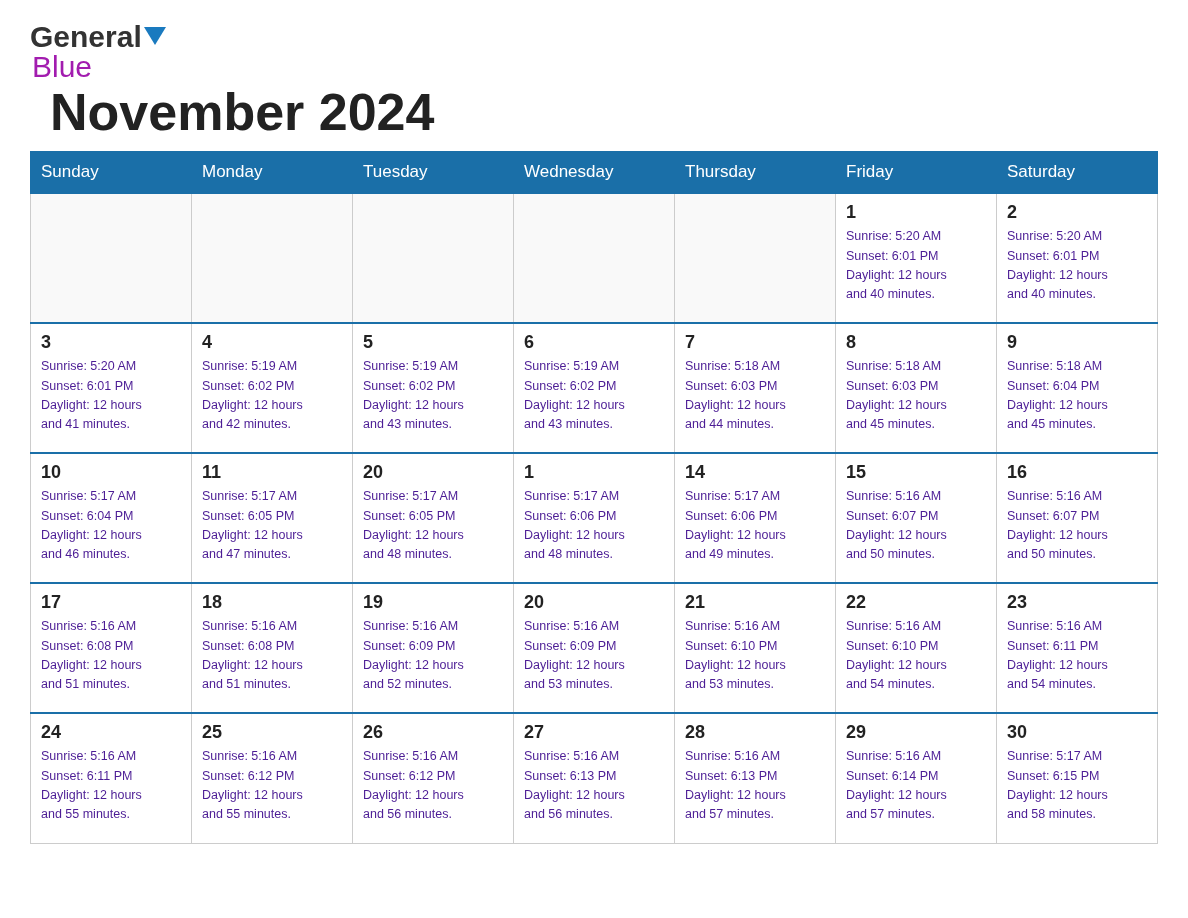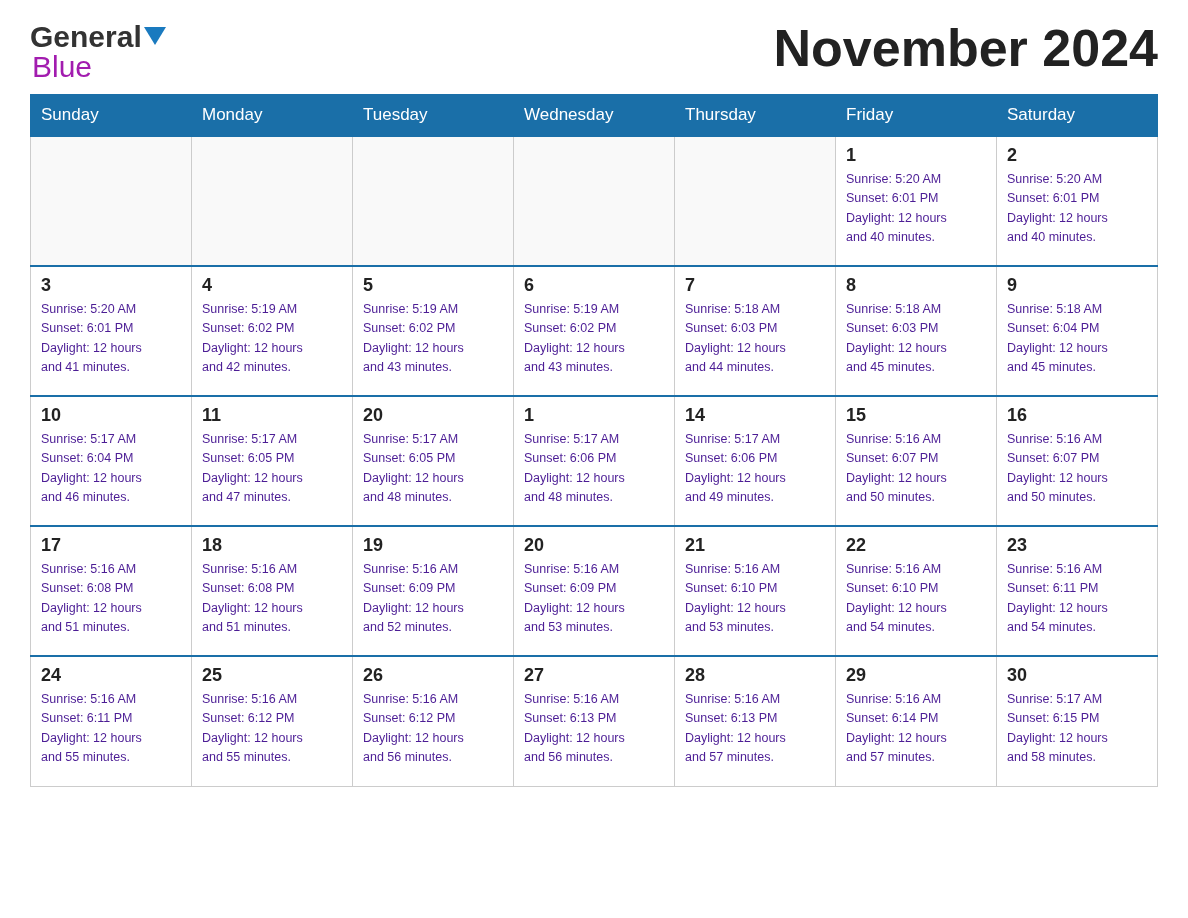--- a/index.html
+++ b/index.html
@@ -9,28 +9,30 @@
       color: #222;
       width: 1188px;
       min-height: 918px;
       padding: 20px 30px;
     }
     .header {
       display: flex;
       justify-content: space-between;
       align-items: flex-start;
       margin-bottom: 10px;
+      flex-direction: column;
     }
     .logo {
       display: flex;
       flex-direction: column;
       align-items: flex-start;
     }
     .title-section {
       text-align: left;
+      margin-left: 20px;
     }
     .calendar-title {
       font-size: 52px;
       font-weight: bold;
       color: #222;
       line-height: 1.1;
     }
     .calendar-subtitle {
       font-size: 20px;
       color: #444;

